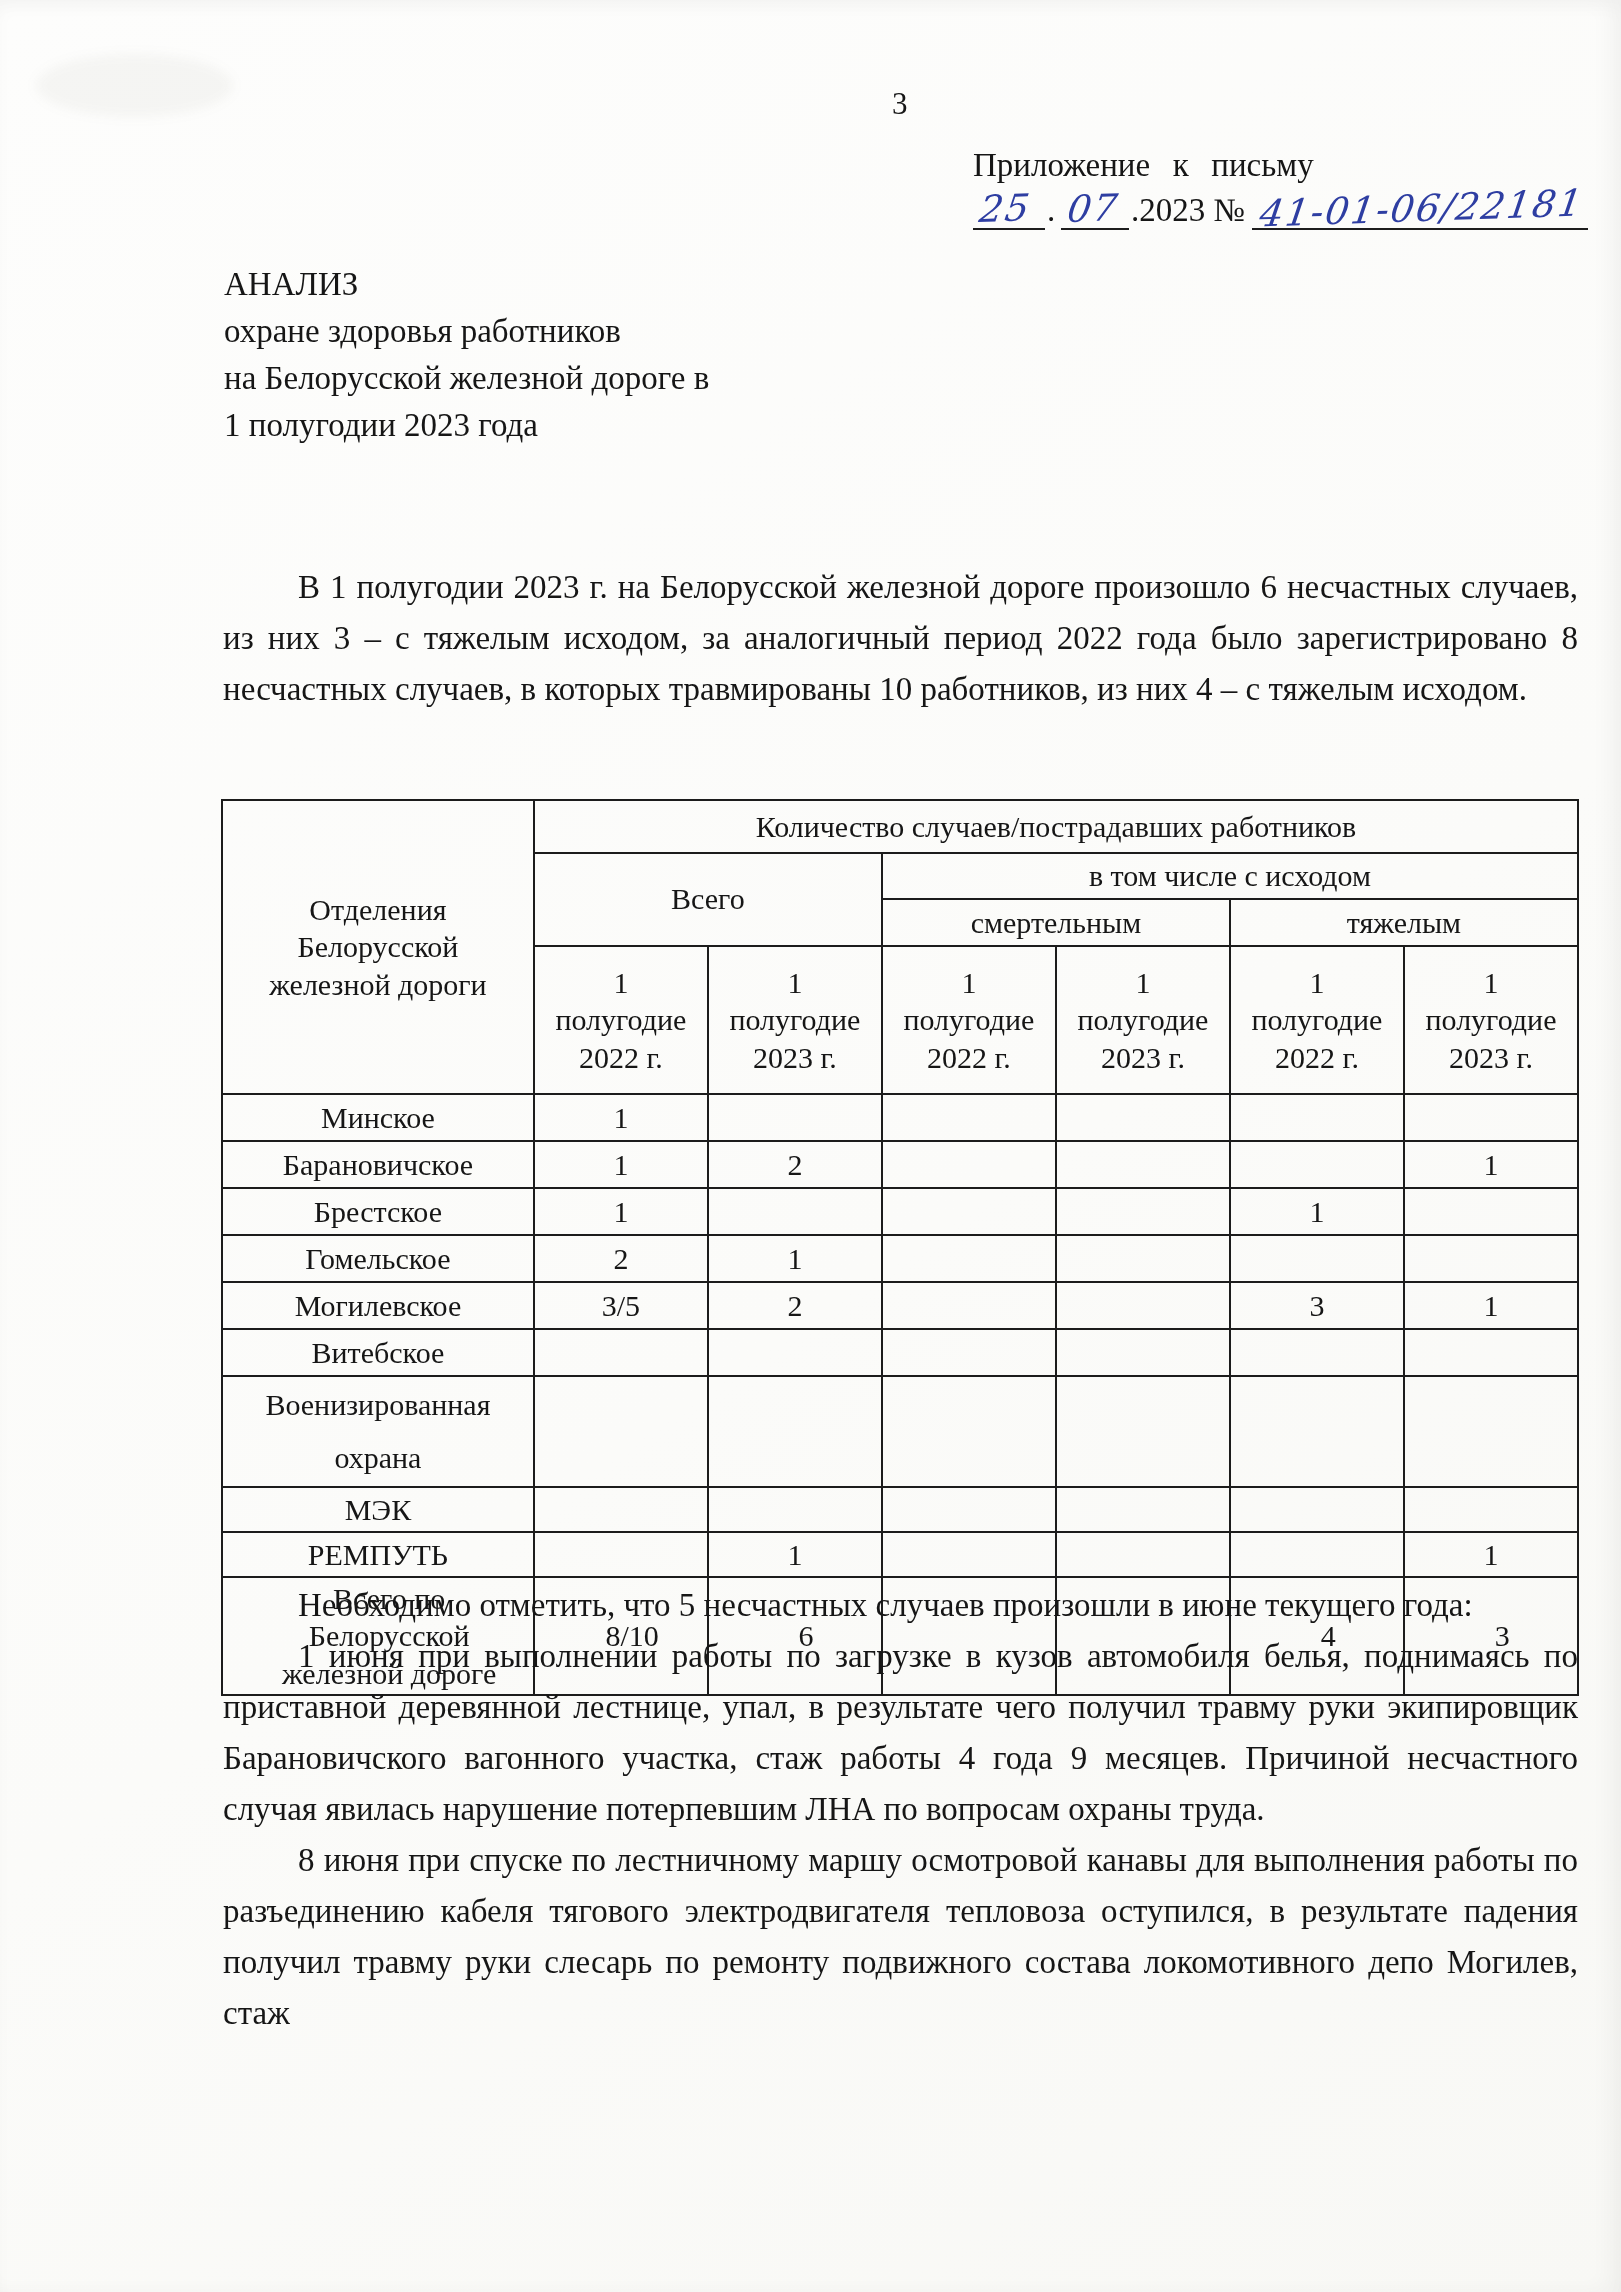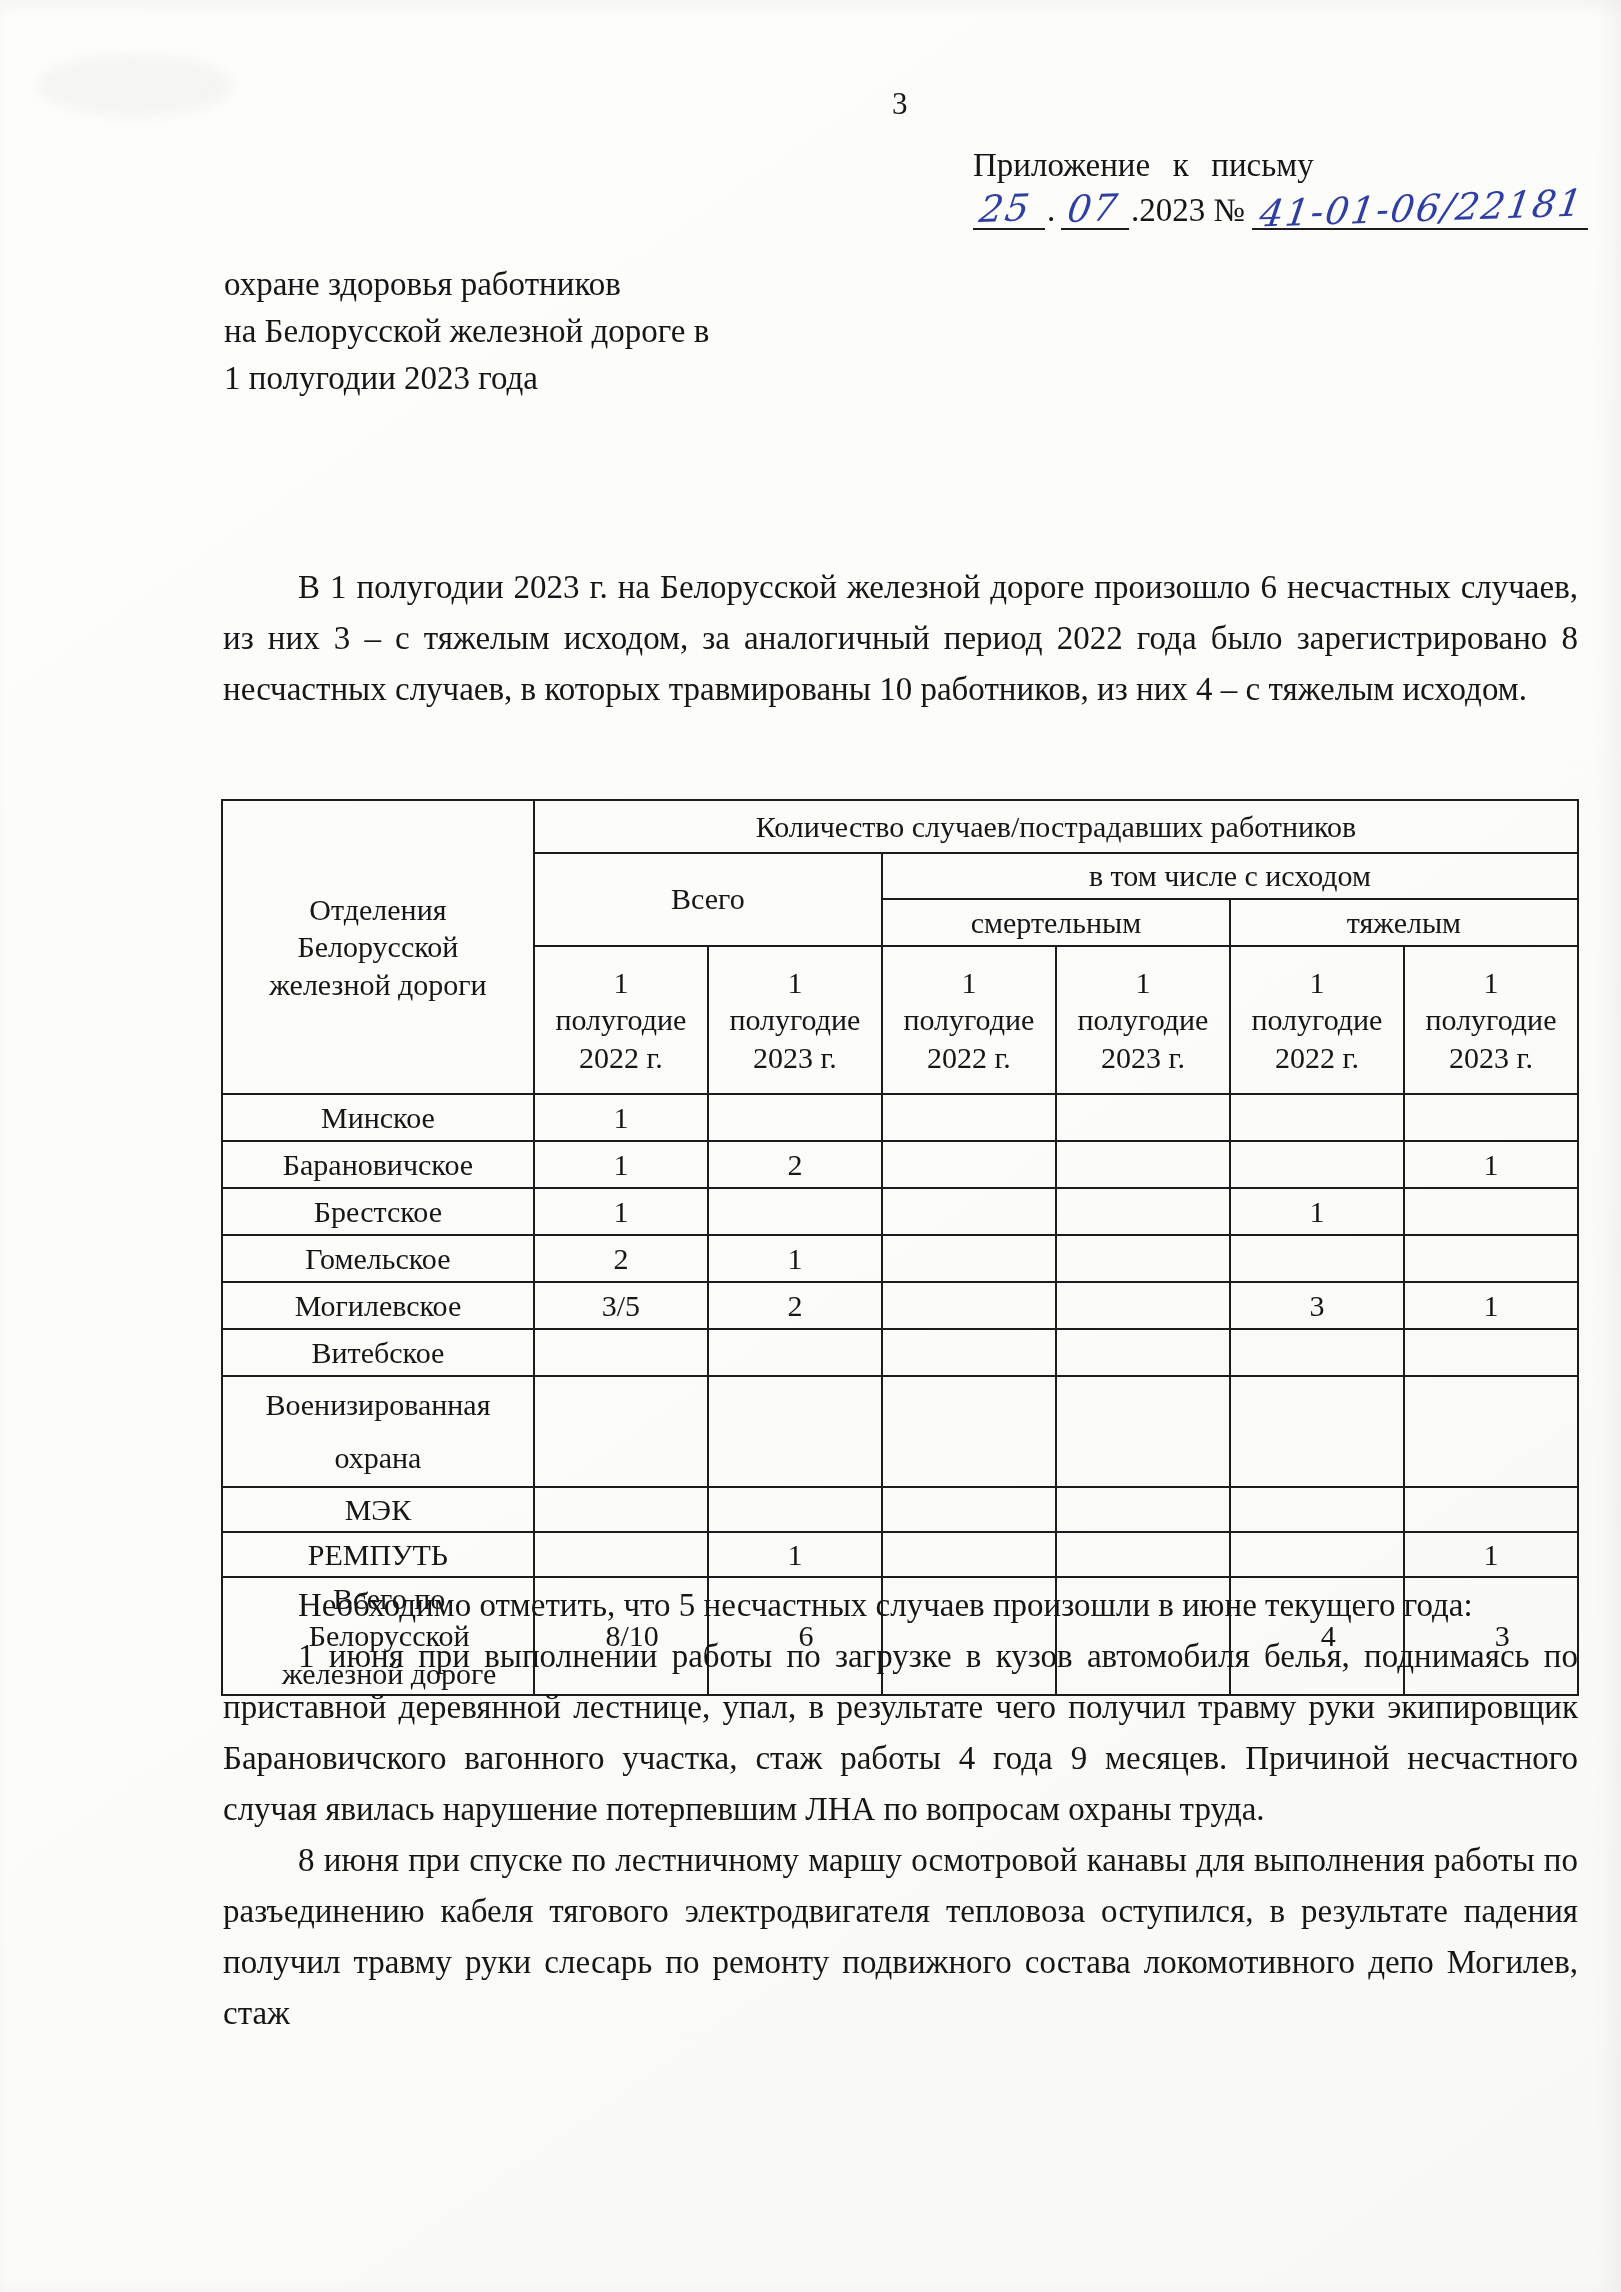--- a/index.html
+++ b/index.html
@@ -83,20 +83,21 @@
     <div class="annex-l2">
       <span class="hw u hw-day"><span class="hw-inner">25</span></span>
         <span class="printed-bit">.</span>
         <span class="hw u hw-month"><span class="hw-inner">07</span></span>
         <span class="printed-bit">.2023 №</span>
         <span class="hw u hw-no"><span class="hw-inner">41-01-06/22181</span></span>
     </div>
   </div>
 
   <div class="title">
+    <div>АНАЛИЗ</div>
     <div>охране здоровья работников</div>
     <div>на Белорусской железной дороге в</div>
     <div>1 полугодии 2023 года</div>
   </div>
 
   <div class="para p1">В 1 полугодии 2023 г. на Белорусской железной дороге произошло 6 несчастных случаев, из них 3 – с тяжелым исходом, за аналогичный период 2022 года было зарегистрировано 8 несчастных случаев, в которых травмированы 10 работников, из них 4 – с тяжелым исходом.</div>
 
   <table class="doc-table">
     <colgroup>
       <col style="width:23%">

